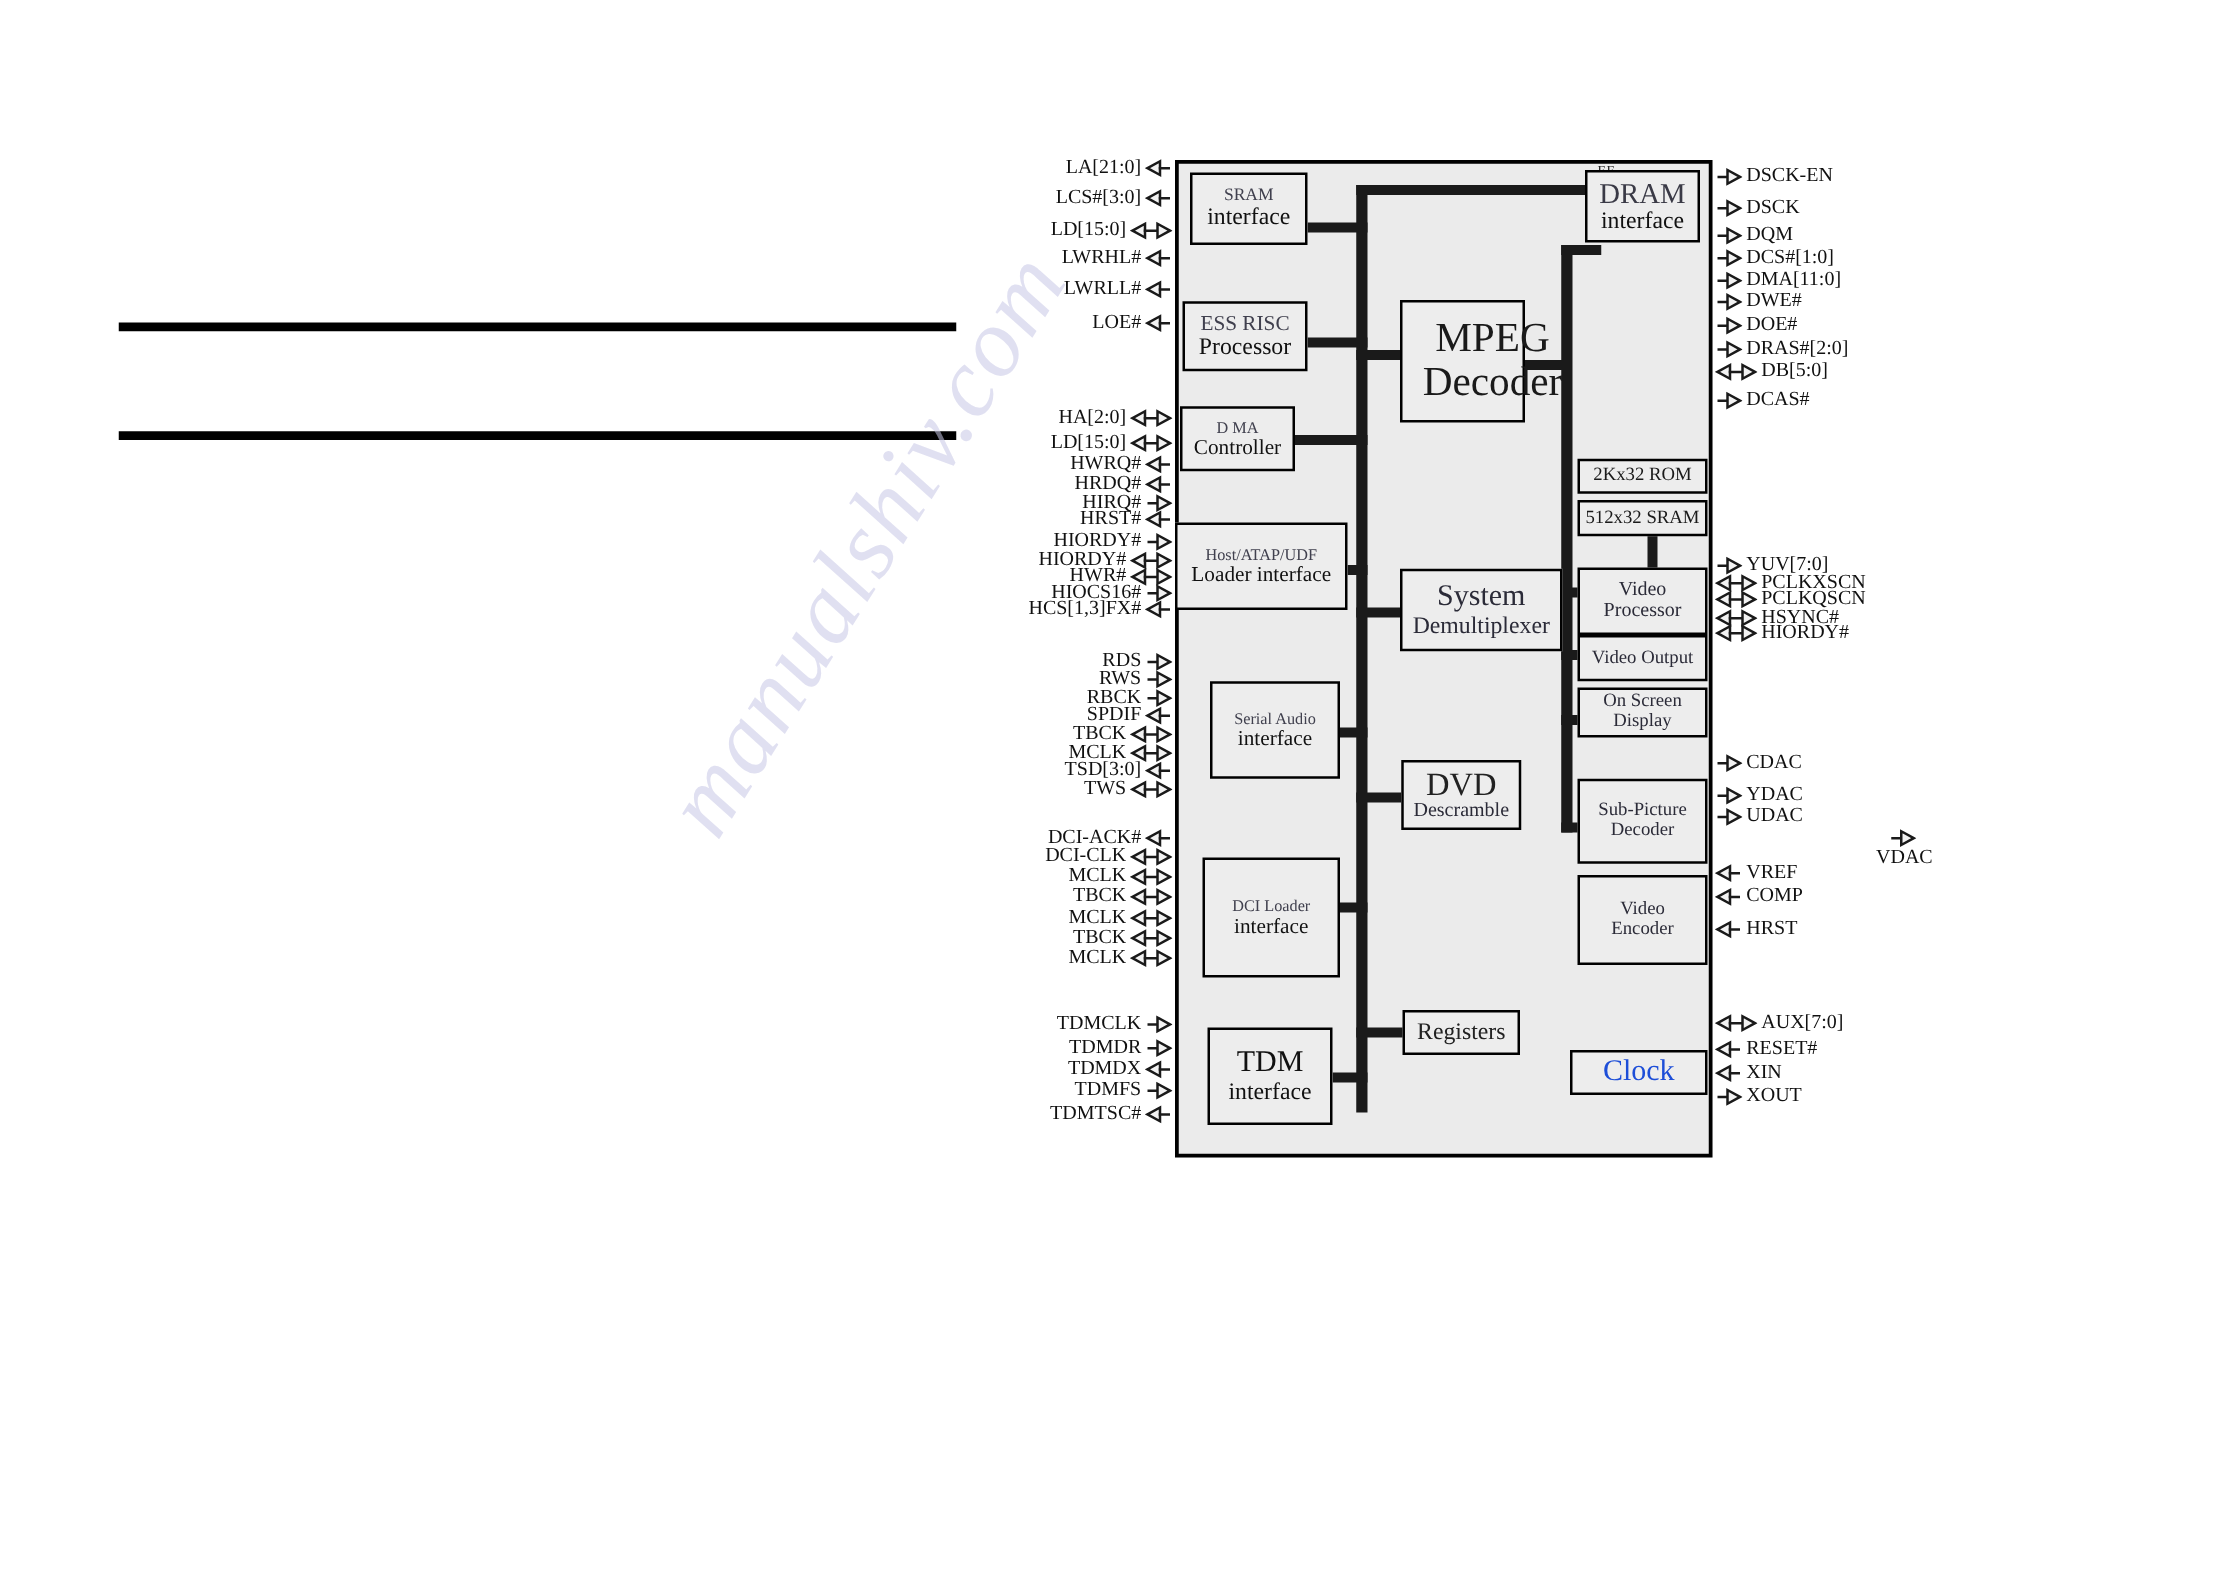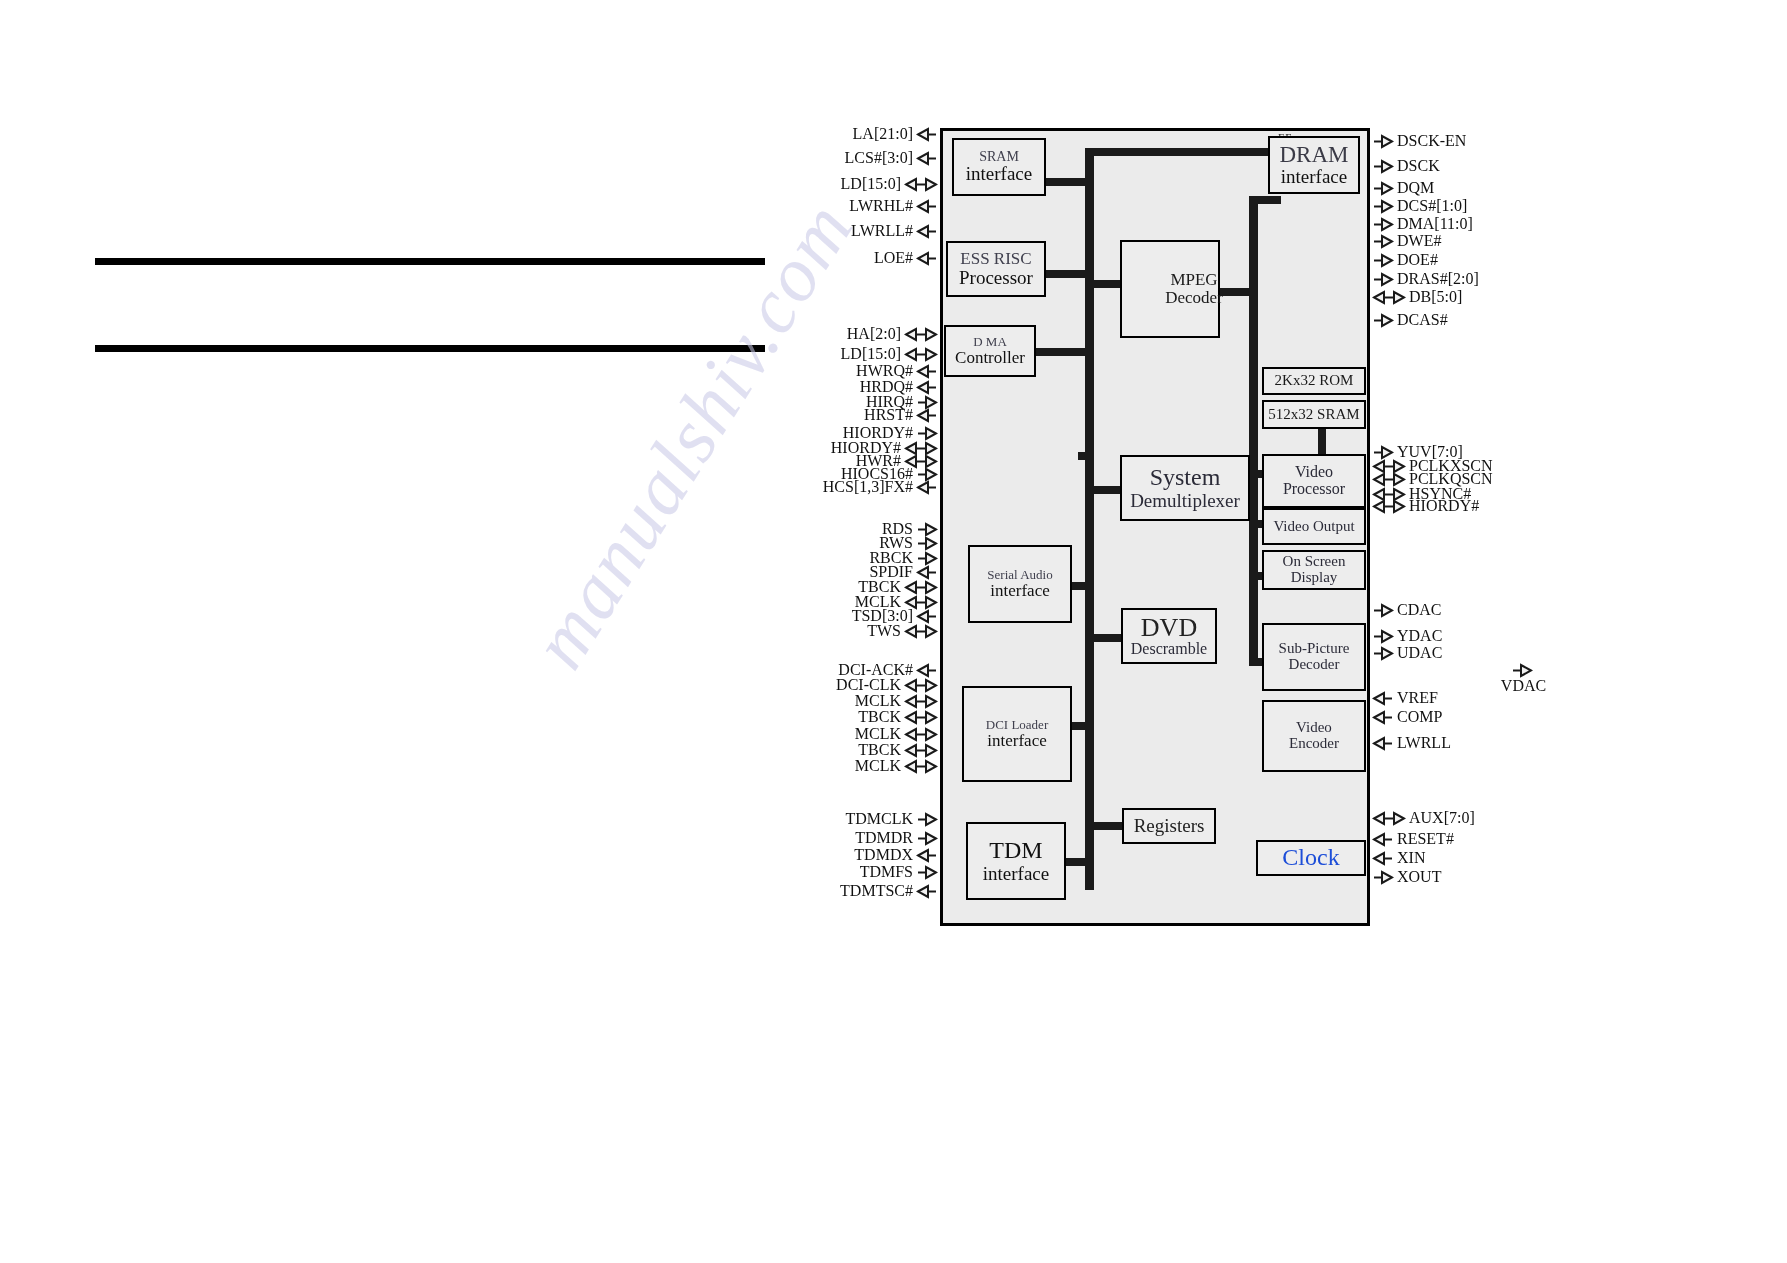--- a/index.html
+++ b/index.html
@@ -57,21 +57,21 @@
     align-items:center;
     justify-content:center;
     text-align:center;
     color:#1a1a1a;
     line-height:1.05;
   }
   .blk .l1{display:block;}
   .blk .l2{display:block;}
 
   
-  .f-big  .l1,.f-big  .l2{font-size:17px;margin-left:48px;}
+  .f-big  .l1,.f-big  .l2{font-size:33px;margin-left:48px;}
   .f-med  .l1,.f-med  .l2{font-size:20px;}
   .two-tone .l1{color:#40404e;font-size:14px;}
   .two-tone .l2{color:#111;font-size:19px;font-family:"Liberation Serif",serif;}
   .two-tone-b .l1{color:#40404e;font-size:13px;}
   .two-tone-b .l2{color:#111;font-size:17px;}
 
   
   .wire{position:absolute;background:#1a1a1a;}
 
   
@@ -158,20 +158,24 @@
   <div class="blk two-tone" style="left:946px;top:241px;width:100px;height:56px;">
     <span class="l1" style="font-size:17px;">ESS RISC</span>
     <span class="l2">Processor</span>
   </div>
 
   <div class="blk two-tone-b" style="left:944px;top:325px;width:92px;height:52px;">
     <span class="l1">D MA</span>
     <span class="l2">Controller</span>
   </div>
 
+  <div class="blk two-tone-b" style="left:940px;top:418px;width:138px;height:70px;">
+    <span class="l1">Host/ATAP/UDF</span>
+    <span class="l2">Loader interface</span>
+  </div>
 
   <div class="blk two-tone-b" style="left:968px;top:545px;width:104px;height:78px;">
     <span class="l1">Serial Audio</span>
     <span class="l2">interface</span>
   </div>
 
   <div class="blk two-tone-b" style="left:962px;top:686px;width:110px;height:96px;">
     <span class="l1">DCI Loader</span>
     <span class="l2">interface</span>
   </div>
@@ -665,21 +669,21 @@
           <polygon points="2,7.5 12,2 12,13" style="fill:#f2f2f2;stroke:#1a1a1a;stroke-width:2"></polygon>
           <line x1="11" y1="7.5" x2="20" y2="7.5" style="stroke:#1a1a1a;stroke-width:2;fill:none"></line>
         </svg>
         <span class="txt">COMP</span>
       </div>
       <div class="sig right" style="left: 1372px; top: 735px; width: 300px;">
         <svg class="arw" width="22" height="15" viewBox="0 0 22 15">
           <polygon points="2,7.5 12,2 12,13" style="fill:#f2f2f2;stroke:#1a1a1a;stroke-width:2"></polygon>
           <line x1="11" y1="7.5" x2="20" y2="7.5" style="stroke:#1a1a1a;stroke-width:2;fill:none"></line>
         </svg>
-        <span class="txt">LWRLL</span>
+        <span class="txt">HRST</span>
       </div>
       <div class="sig right" style="left: 1372px; top: 810px; width: 300px;">
         <svg class="arw" width="34" height="15" viewBox="0 0 34 15">
           <polygon points="2,7.5 12,2 12,13" style="fill:#f2f2f2;stroke:#1a1a1a;stroke-width:2"></polygon>
           <line x1="11" y1="7.5" x2="23" y2="7.5" style="stroke:#1a1a1a;stroke-width:2;fill:none"></line>
           <polygon points="32,7.5 22,2 22,13" style="fill:#f2f2f2;stroke:#1a1a1a;stroke-width:2"></polygon>
         </svg>
         <span class="txt">AUX[7:0]</span>
       </div>
       <div class="sig right" style="left: 1372px; top: 831px; width: 300px;">

